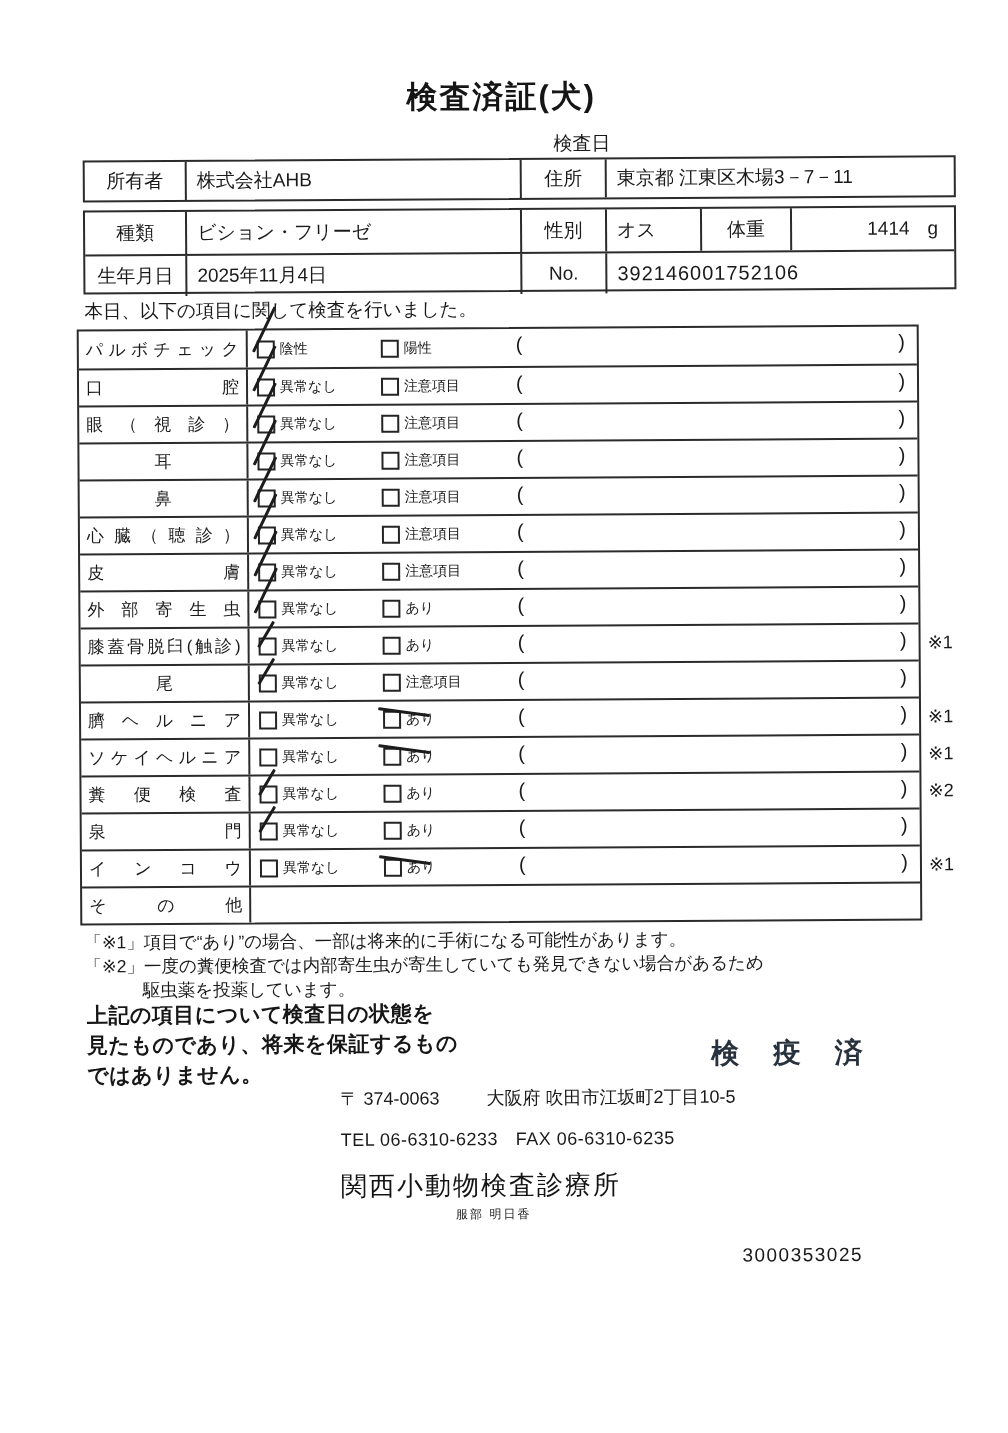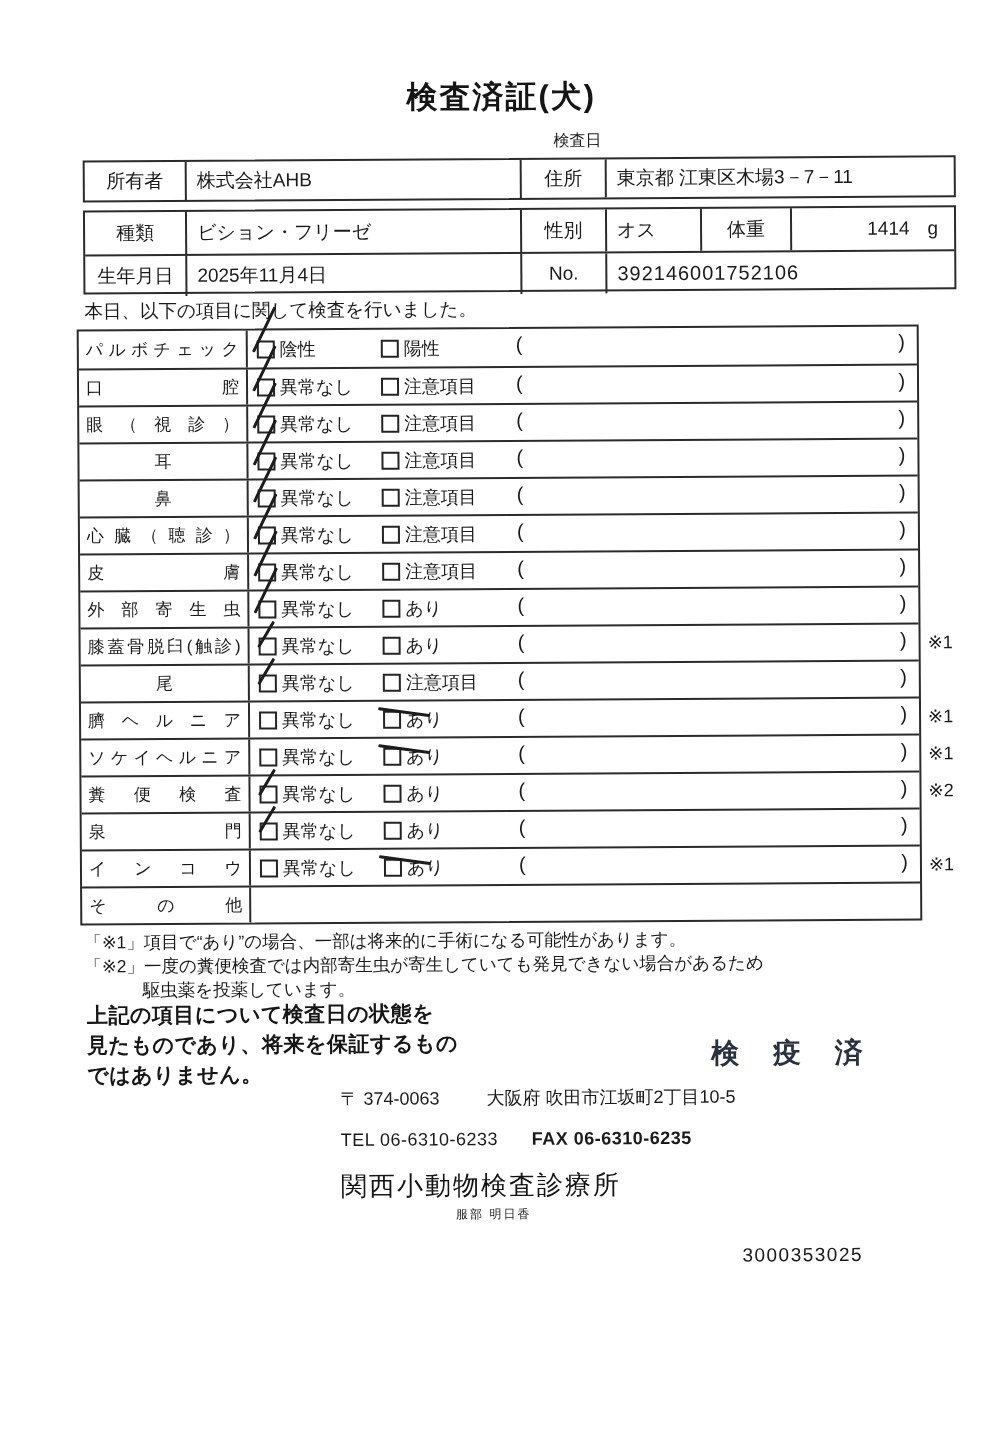--- a/index.html
+++ b/index.html
@@ -6,21 +6,21 @@
   body{
     width:1008px;height:1433px;position:relative;overflow:hidden;
     font-family:"Liberation Sans","DejaVu Sans",sans-serif;
     color:#1a1a1a;-webkit-font-smoothing:antialiased;
   }
   .sheet{position:absolute;inset:0;transform:rotate(-0.35deg);transform-origin:50% 38%;}
 
   .title{position:absolute;top:76px;left:0;right:0;text-align:center;
     font-size:31px;font-weight:600;letter-spacing:2px;color:#151515;}
 
-  .exam-date-label{position:absolute;top:131px;left:556px;font-size:16px;}
+  .exam-date-label{position:absolute;top:131px;left:556px;font-size:19px;}
   .exam-date-value{position:absolute;top:130px;right:52px;font-size:25px;letter-spacing:1px;margin-top:26px;}
 
   
   .tbl{position:absolute;left:85px;width:873px;border:2px solid #2b2b2b;box-sizing:border-box;background:#fff;}
   .tbl1{top:158px;height:42px;display:grid;grid-template-columns:100px 335px 85px 1fr;}
   .tbl2{top:208px;height:84px;}
   .trow{display:grid;height:42px;box-sizing:border-box;}
   .trow+.trow{border-top:2px solid #2b2b2b;}
   .trow1{grid-template-columns:100px 335px 85px 95px 90px 1fr;}
   .trow2{grid-template-columns:100px 335px 85px 1fr;}
@@ -33,42 +33,42 @@
   .intro{position:absolute;top:296px;left:86px;font-size:18.5px;}
 
   
   .checklist{position:absolute;top:327px;left:78px;width:842px;border:2px solid #2b2b2b;box-sizing:border-box;background:#fff;}
   .crow{display:grid;grid-template-columns:169px 1fr;height:37px;box-sizing:border-box;position:relative;}
   .crow+.crow{border-top:2px solid #2b2b2b;}
   .lbl{display:flex;justify-content:space-between;align-items:center;padding:0 7px;
        border-right:2px solid #2b2b2b;font-size:17px;box-sizing:border-box;overflow:hidden;}
   .lbl.center{justify-content:center;}
   .opts{position:relative;}
-  .opt{position:absolute;top:0;bottom:0;display:inline-flex;align-items:center;font-size:18px;white-space:nowrap;justify-content:center;}
+  .opt{position:absolute;top:0;bottom:0;display:inline-flex;align-items:center;font-size:14px;white-space:nowrap;justify-content:center;}
   .opt1{left:9px;} .opt2{left:133px;}
   .cb{display:inline-block;width:14px;height:14px;border:2px solid #242424;margin-right:5px;position:relative;flex:none;}
   .po{position:absolute;left:268px;top:4px;font-size:20px;}
   .pc{position:absolute;right:12px;top:4px;font-size:20px;}
   .note{position:absolute;left:calc(100% + 9px);top:0;bottom:0;display:flex;align-items:center;font-size:18px;white-space:nowrap;}
   .mark{position:absolute;background:#1c1c1c;border-radius:1px;z-index:3;}
   .mark.slash-long{width:3px;height:50px;left:6px;top:-26px;transform:rotate(26deg);}
   .mark.slash-short{width:3px;height:30px;left:6px;top:-9px;transform:rotate(31deg);}
   .mark.strike{width:52px;height:3px;left:-5px;top:9px;transform:rotate(8deg);}
 
   
   .footnotes{position:absolute;top:928px;left:82px;font-size:17.5px;line-height:24px;}
   .footnotes .indent{padding-left:58px;}
 
   .disclaimer{position:absolute;top:998px;left:84px;font-size:21px;font-weight:600;line-height:30px;letter-spacing:0.5px;color:#161616;}
   .stamp{position:absolute;top:1036px;left:708px;font-size:28px;font-weight:600;letter-spacing:13px;color:#28313e;}
 
   .addr-row{position:absolute;top:1086px;left:337px;font-size:18px;white-space:nowrap;}
   .addr-row .addr{margin-left:42px;}
   .tel-row{position:absolute;top:1129px;left:337px;font-size:18px;white-space:nowrap;letter-spacing:0.5px;}
-  .tel-row .fax{margin-left:28px;font-weight:bold;}
+  .tel-row .fax{margin-left:12px;}
   .clinic-name{position:absolute;top:1168px;left:337px;font-size:26px;letter-spacing:2px;color:#141414;}
   .clinic-person{position:absolute;top:1206px;left:452px;font-size:12px;letter-spacing:2px;}
   .doc-number{position:absolute;top:1246px;left:738px;font-size:19px;letter-spacing:1.5px;}
 </style>
 </head>
 <body>
 
 <div class="sheet">
 
   <div class="title">検査済証(犬)</div>

